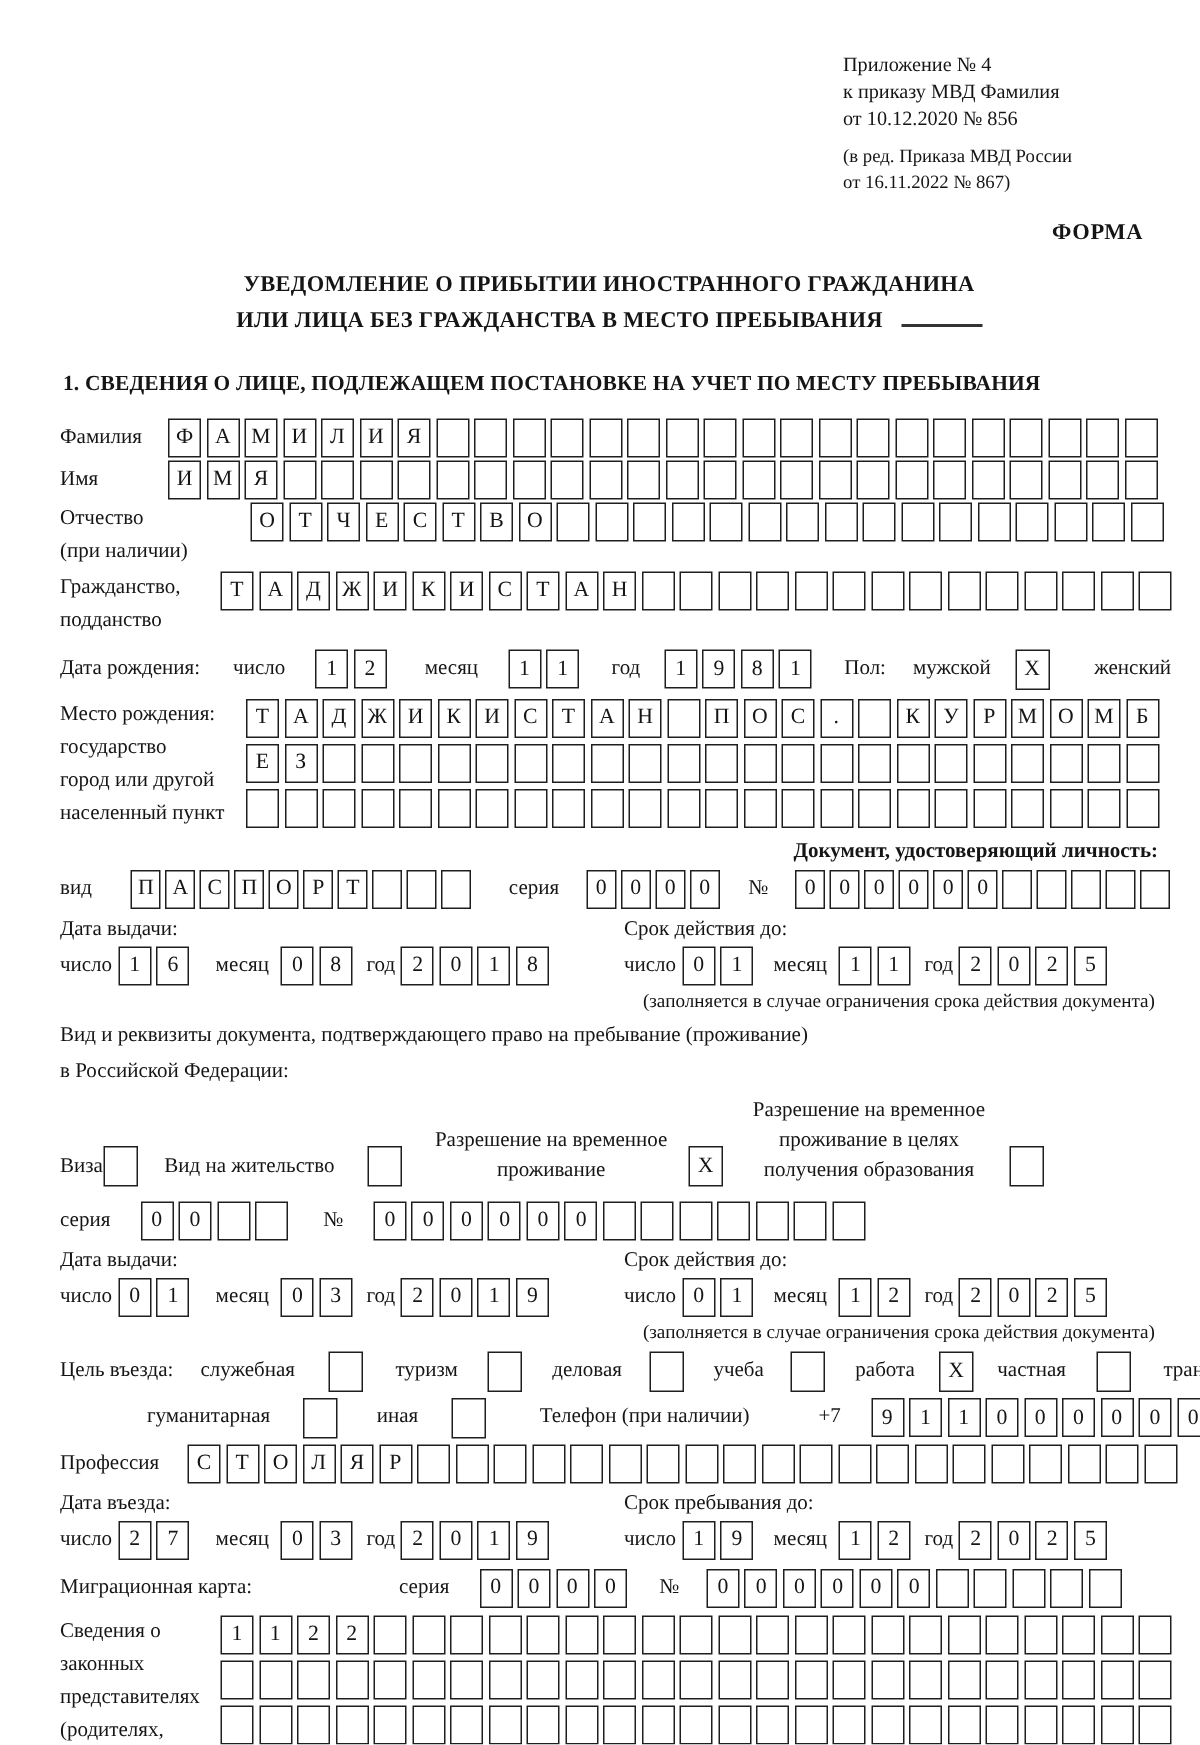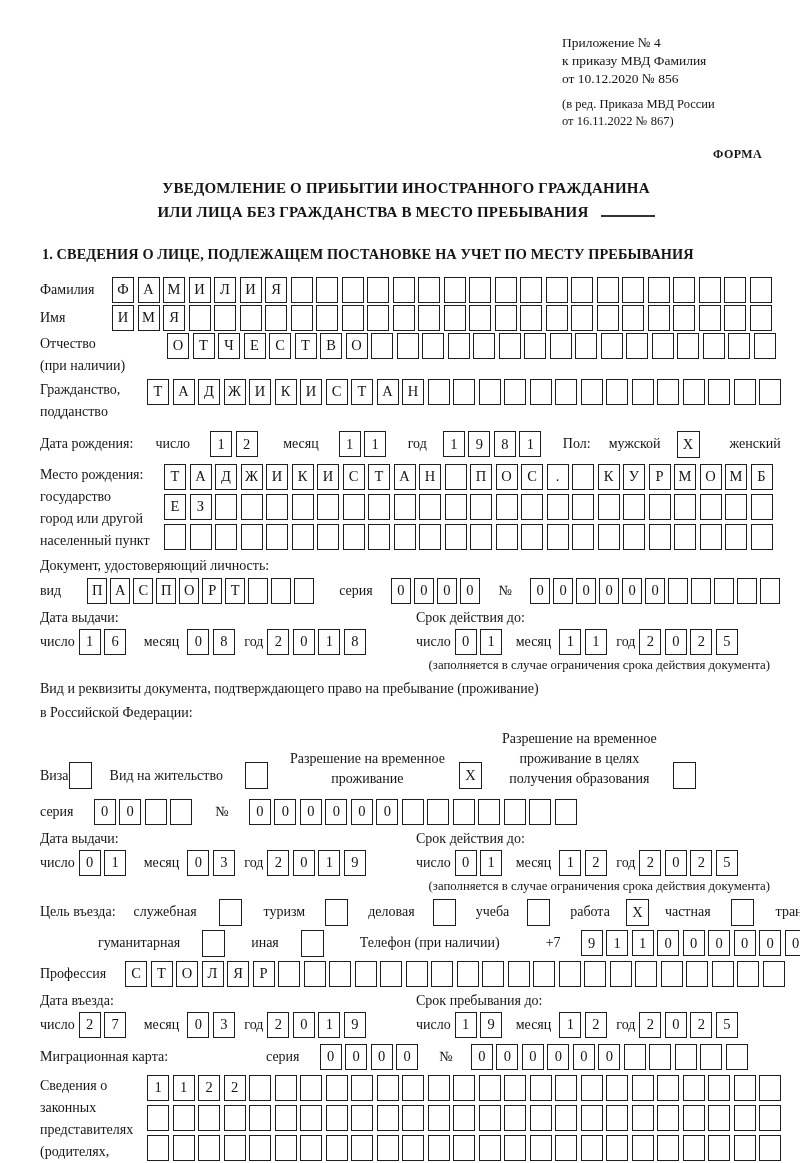--- a/index.html
+++ b/index.html
@@ -2,21 +2,21 @@
 <html><head>
 <meta charset="utf-8">
 <style>
   html,body{margin:0;padding:0;background:#fff;}
   body{width:800px;height:1163px;overflow:hidden;color:#151515;
        font-family:"Liberation Serif","DejaVu Serif",serif;}
   .page{padding:34px 28px 0 40px;font-size:14px;}
 
   .annex{margin-left:522px;font-size:13.5px;line-height:1.35;}
   .annex-sub{margin-top:7px;font-size:12.5px;line-height:1.35;}
-  .forma{text-align:right;font-weight:bold;font-size:12px;margin:18px 10px 0 0;letter-spacing:.4px;}
+  .forma{text-align:right;font-weight:bold;font-size:15px;margin:18px 10px 0 0;letter-spacing:.4px;}
 
   .title{text-align:center;font-weight:bold;font-size:15px;margin-top:15px;line-height:1.55;letter-spacing:.2px;}
   .title-underline{display:inline-block;width:54px;border-bottom:2.2px solid #333;margin-left:12px;vertical-align:baseline;}
 
   .section-heading{font-weight:bold;font-size:14.3px;margin:22px 0 14px 2px;letter-spacing:.1px;}
 
   .row{display:flex;align-items:center;margin-bottom:2px;gap:12px;}
   .row.top{align-items:flex-start;}
   .lbl{font-size:14px;flex:none;}
   .lbl-lines div{line-height:22px;}
@@ -31,21 +31,21 @@
   .w60{width:60px;flex:none;}
   .w73{width:73px;flex:none;}
   .w95{width:95px;flex:none;}
   .w112{width:112px;flex:none;}
   .w115{width:115px;flex:none;}
   .w150{width:152px;flex:none;}
   .g4{margin-right:4px;} .g6{margin-right:6px;} .g8{margin-right:8px;} .g10{margin-right:10px;}
   .g14{margin-right:14px;} .g18{margin-right:18px;} .g24{margin-right:24px;}
   .mt6{margin-top:6px;} .mt8{margin-top:8px;}
 
-  .center-heading{text-align:left;font-weight:normal;font-size:14px;margin:4px 0 4px 0;}
+  .center-heading{text-align:right;font-weight:bold;font-size:14px;margin:4px 0 4px 0;}
 
   .date-pair{display:flex;margin-top:6px;}
   .dgroup.left{width:358px;flex:none;}
   .dgroup.right{flex:none;margin-left:18px;}
   .dheading{font-size:14px;margin-bottom:3px;}
   .drow{display:flex;align-items:center;}
   .note-right{text-align:right;font-size:12.8px;margin:3px 2px 4px 0;}
 
   .opt-label{text-align:center;line-height:20px;font-size:14px;}
   .opts{display:flex;align-items:flex-end;margin-top:4px;}

